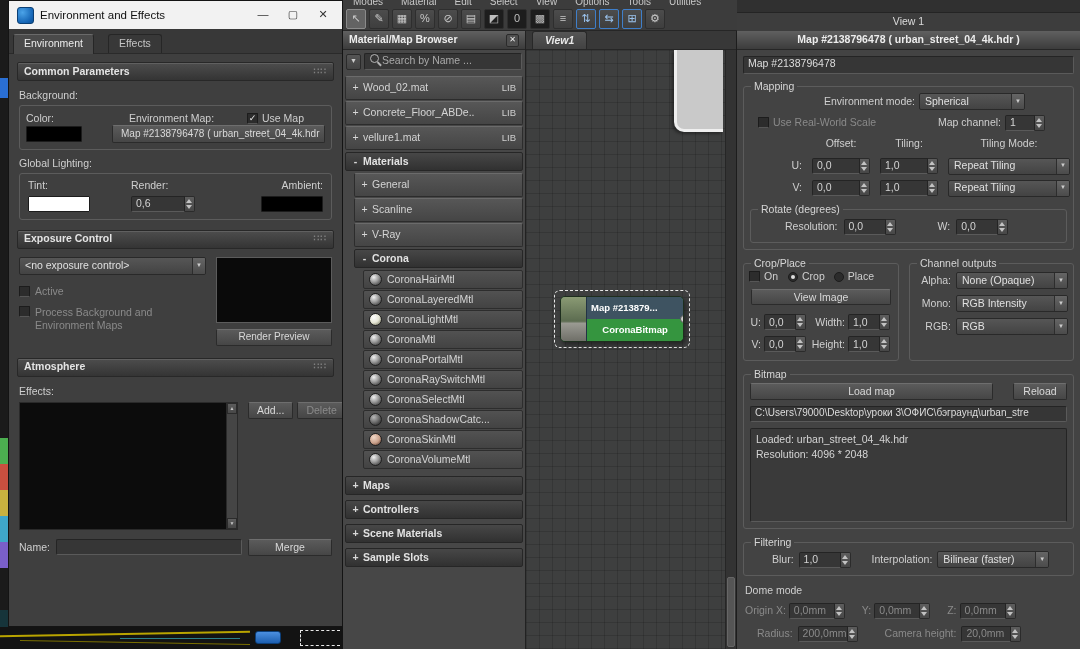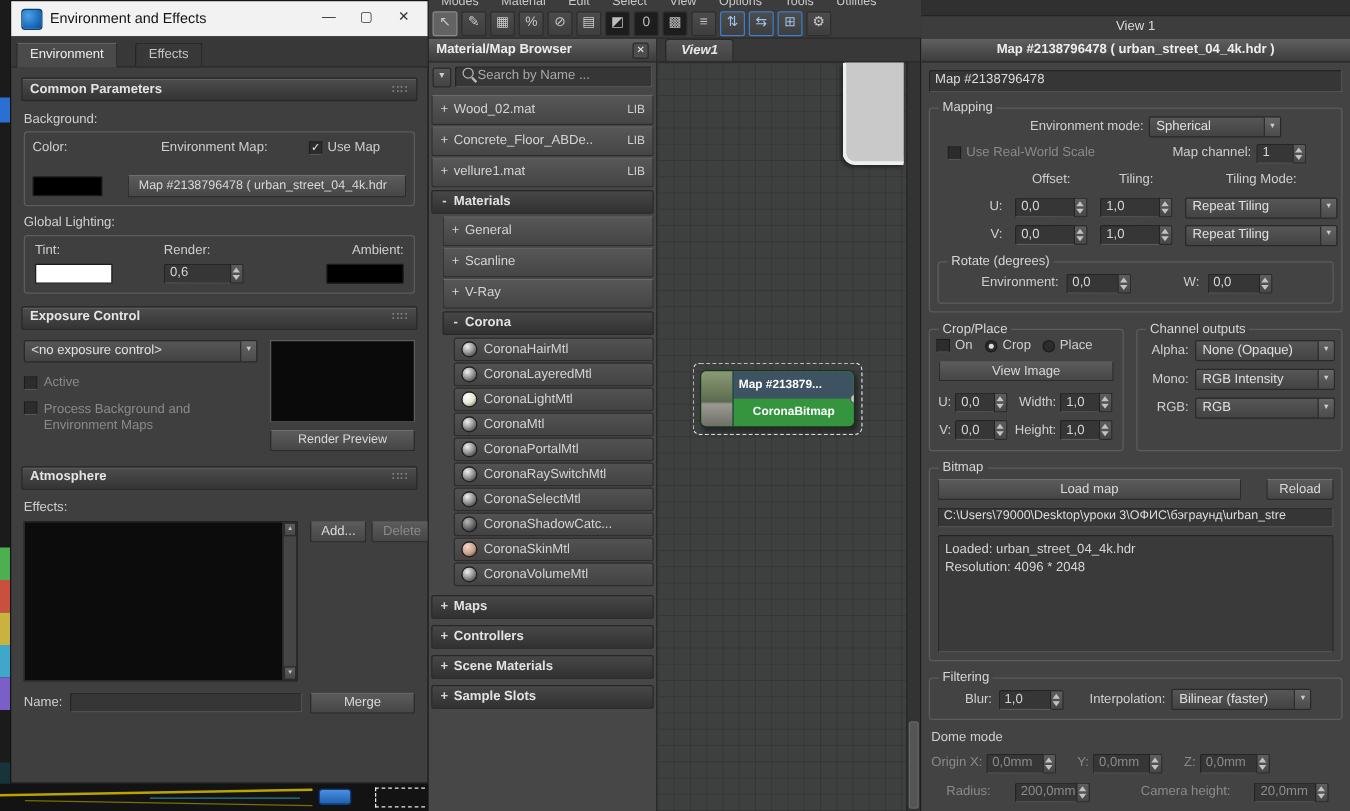--- a/index.html
+++ b/index.html
@@ -175,21 +175,21 @@
           <div style="display:grid;grid-template-columns:70px 1fr 78px;align-items:center">
             <span class="lbl">Color:</span>
             <span class="lbl" style="text-align:center">Environment Map:</span>
             <span style="display:flex;align-items:center;gap:4px">
               <span class="cb">
                   <span>✓</span>
                 </span>
               <span class="lbl">Use Map</span>
             </span>
           </div>
-          <div style="display:grid;grid-template-columns:70px 1fr;align-items:center;margin-top:15px;column-gap:6px">
+          <div style="display:grid;grid-template-columns:70px 1fr;align-items:center;margin-top:0;column-gap:16px">
             <span class="swatch" style="width:56px;background:#000"></span>
             <span class="btn" style="overflow:hidden;justify-content:flex-start;font-size:10px">Map #2138796478 ( urban_street_04_4k.hdr</span>
           </div>
         </div>
         <div class="lbl" style="margin:7px 0 3px">Global Lighting:</div>
         <div class="group" style="padding:5px 8px 7px">
           <div style="display:grid;grid-template-columns:1fr 1fr 1fr;column-gap:14px">
             <span class="lbl">Tint:</span>
             <span class="lbl">Render:</span>
             <span class="lbl" style="text-align:right">Ambient:</span>
@@ -488,21 +488,21 @@
               <span class="sa"></span>
             </span>
           <span class="dd">
               <span class="dv">Repeat Tiling</span>
               <span class="da">▼</span>
             </span>
         </div>
         <div class="group" style="margin:10px 2px 2px;padding:6px 4px 5px">
           <span class="glabel">Rotate (degrees)</span>
           <div class="mrow" style="padding-left:30px;gap:6px">
-            <span class="lbl">Environment:</span>
+            <span class="lbl">Resolution:</span>
             <span class="spin" style="width:52px">
                 <span class="sv">0,0</span>
                 <span class="sa"></span>
               </span>
             <span class="lbl" style="margin-left:36px">W:</span>
             <span class="spin" style="width:52px">
                 <span class="sv">0,0</span>
                 <span class="sa"></span>
               </span>
           </div>
@@ -613,21 +613,21 @@
           <span class="spin" style="width:56px">
               <span class="sv dis">0,0mm</span>
               <span class="sa"></span>
             </span>
           <span class="lbl dis" style="margin-left:14px">Z:</span>
           <span class="spin" style="width:56px">
               <span class="sv dis">0,0mm</span>
               <span class="sa"></span>
             </span>
         </div>
-        <div class="mrow" style="gap:19px;margin-top:2px">
+        <div class="mrow" style="gap:5px;margin-top:2px">
           <span class="lbl dis" style="margin-left:12px">Radius:</span>
           <span class="spin" style="width:60px">
               <span class="sv dis">200,0mm</span>
               <span class="sa"></span>
             </span>
           <span class="lbl dis" style="margin-left:22px">Camera height:</span>
           <span class="spin" style="width:60px">
               <span class="sv dis">20,0mm</span>
               <span class="sa"></span>
             </span>

